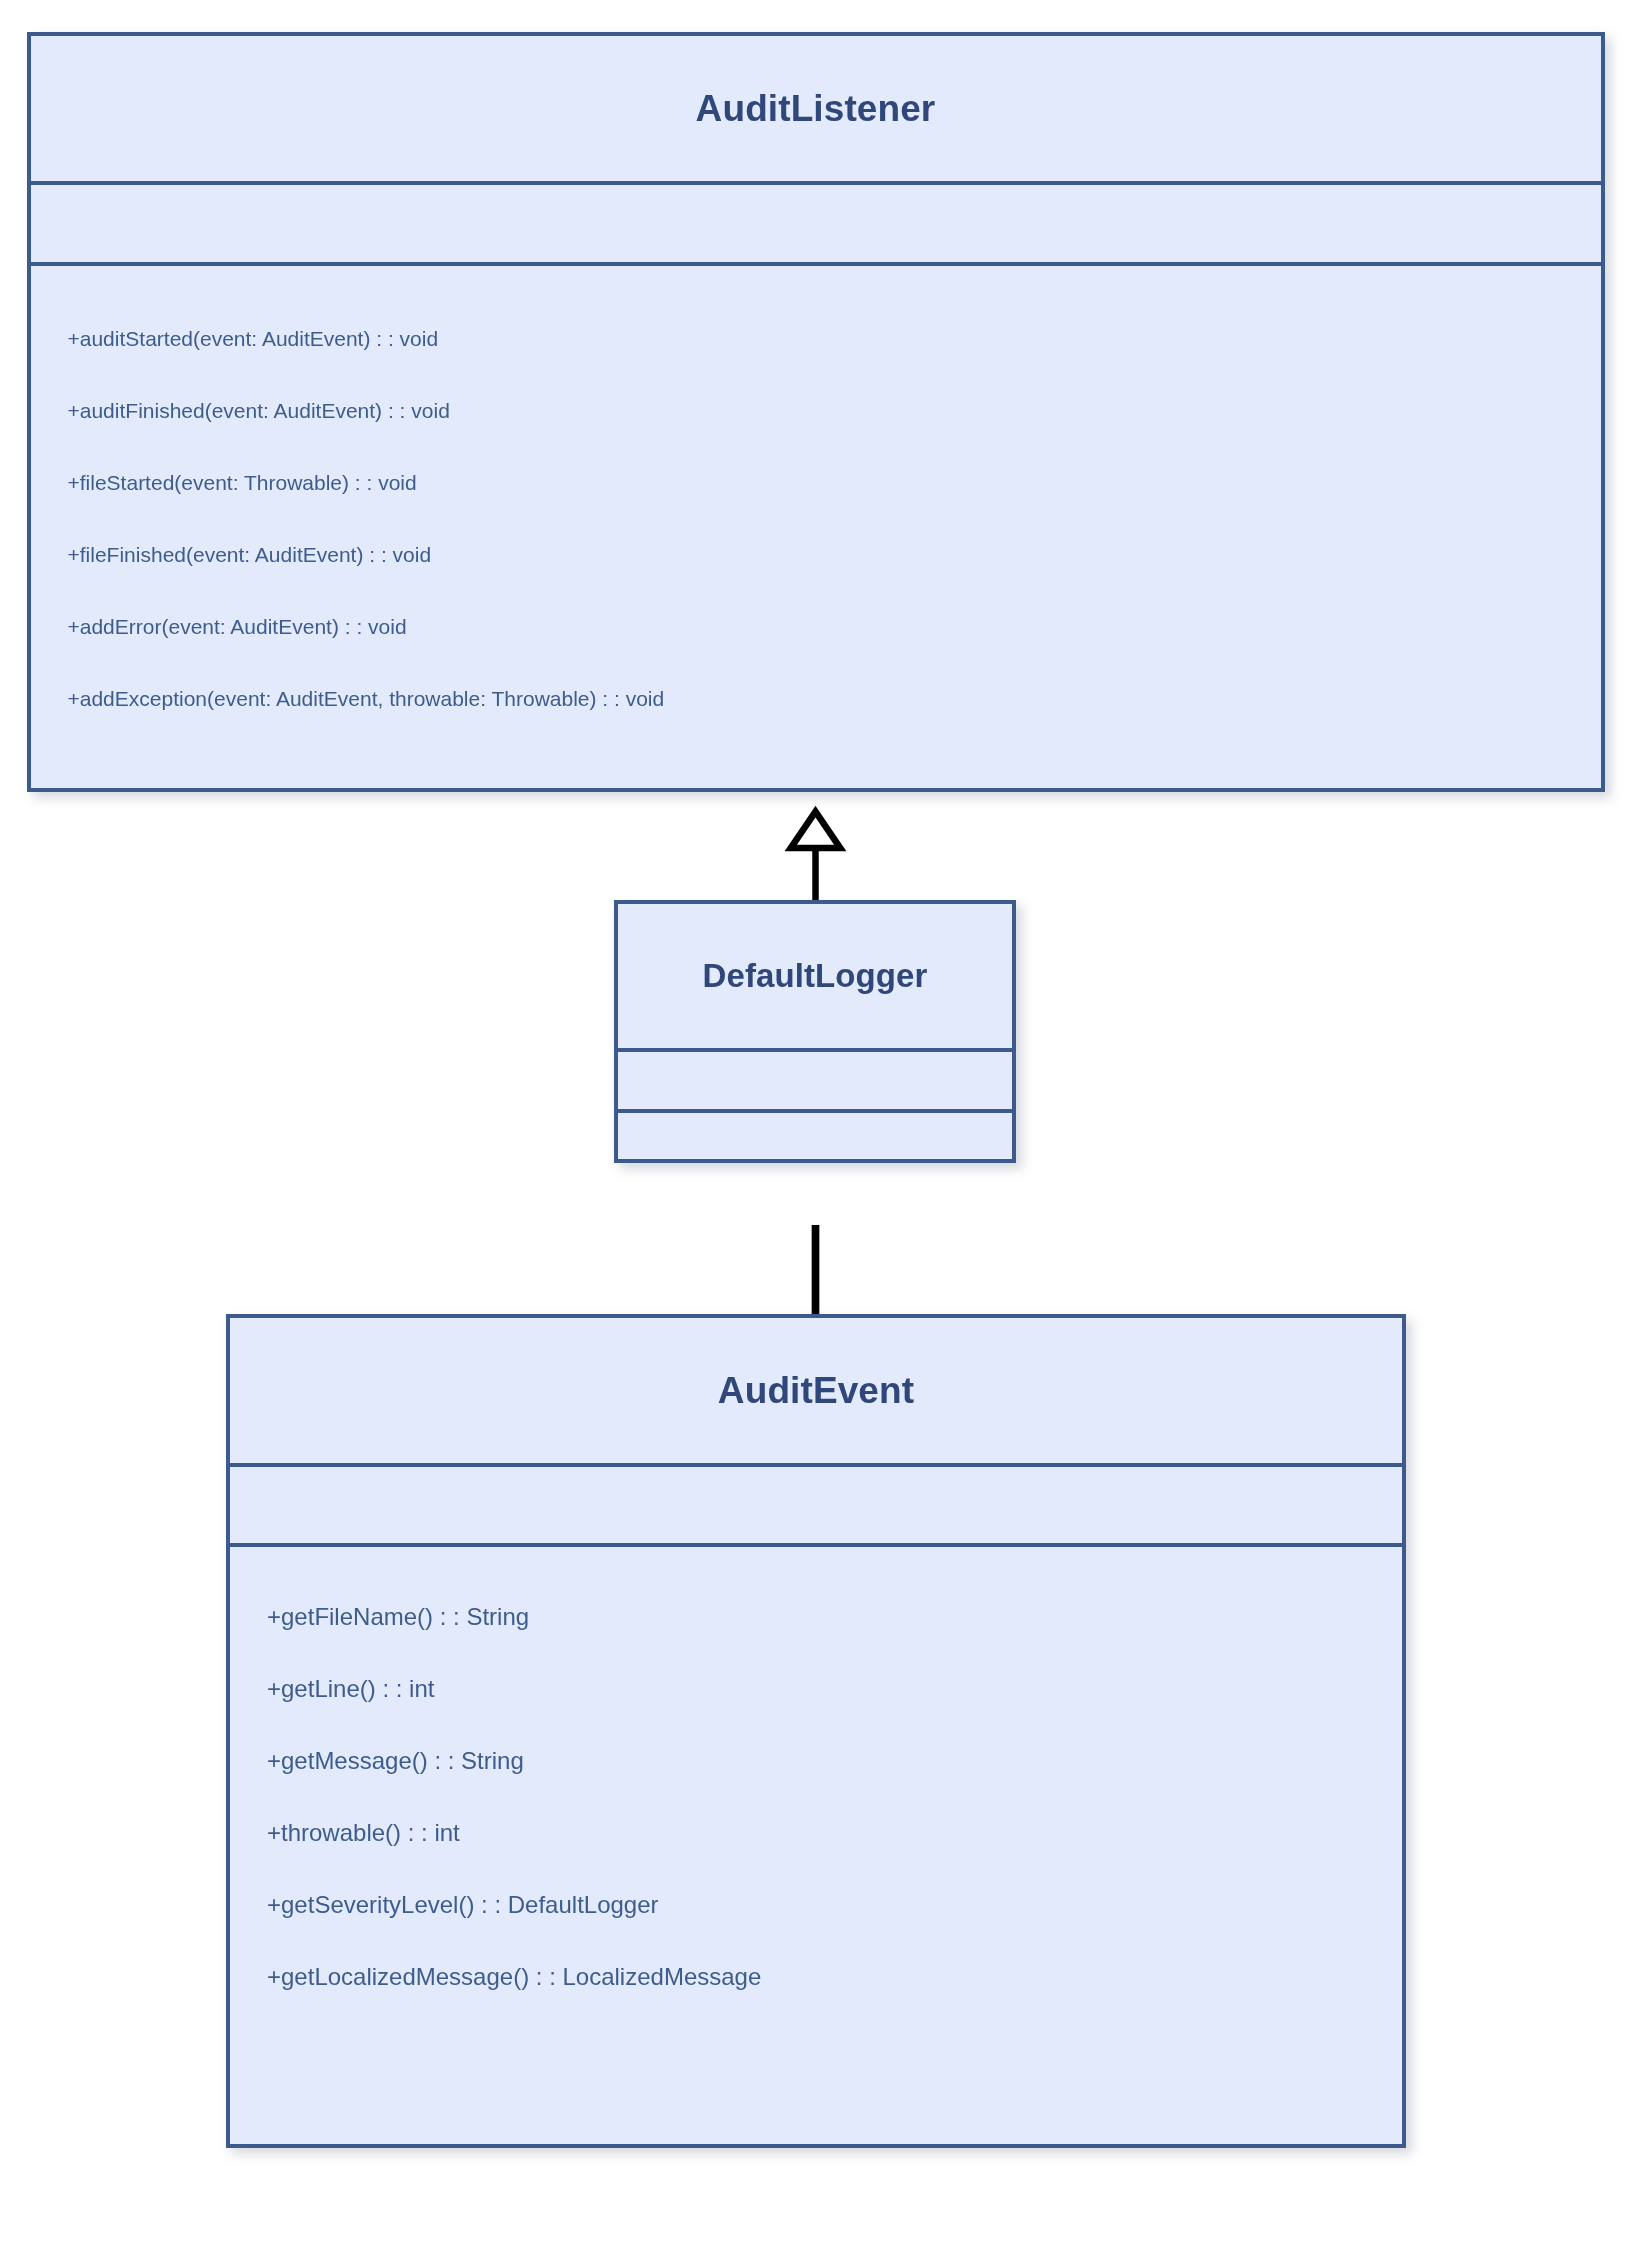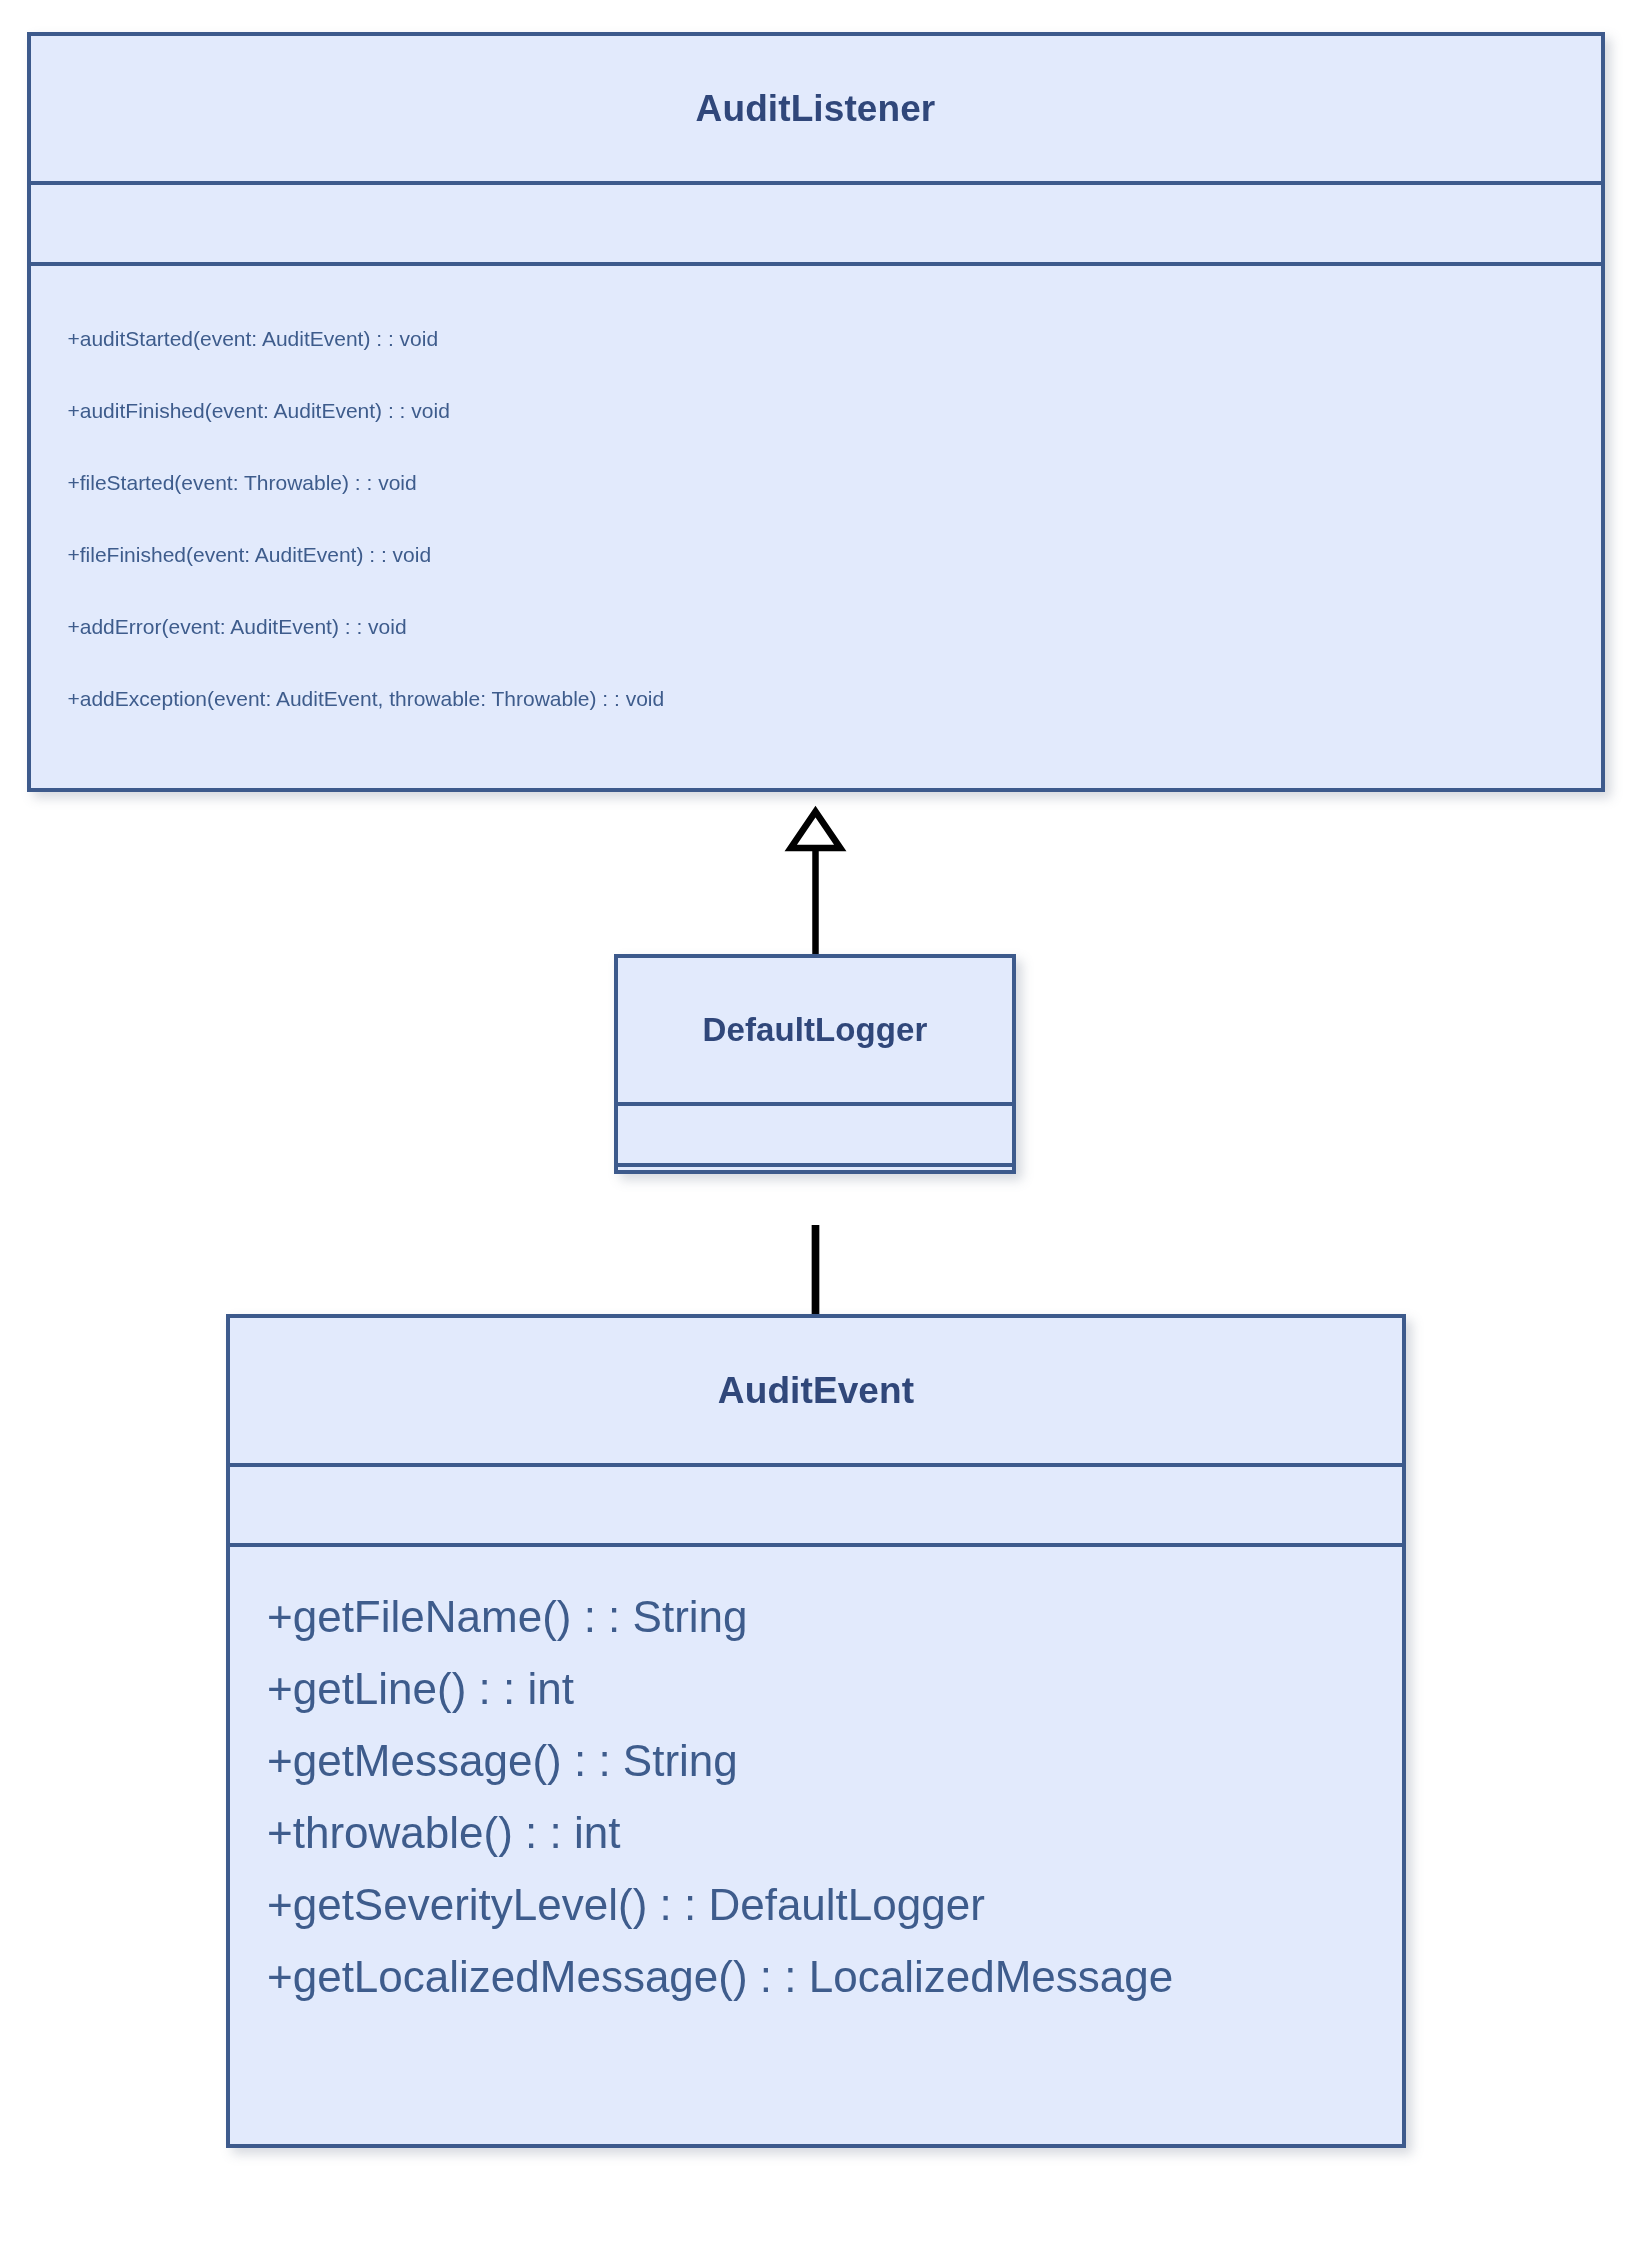--- a/index.html
+++ b/index.html
@@ -69,23 +69,23 @@
     padding-left: 37px;
   }
   #audit-listener-class .uml-method-line {
     font-size: 21px;
     line-height: 72px;
   }
 
   
   #default-logger-class {
     left: 614px;
-    top: 954px;
+    top: 900px;
     width: 402px;
-    height: 220px;
+    height: 263px;
   }
   #default-logger-class .uml-title {
     height: 148px;
     font-size: 33px;
   }
   #default-logger-class .uml-attrs {
     height: 61px;
   }
   #default-logger-class .uml-methods {
     height: 58px;
@@ -103,21 +103,21 @@
     font-size: 37px;
   }
   #audit-event-class .uml-attrs {
     height: 80px;
   }
   #audit-event-class .uml-methods {
     padding-top: 34px;
     padding-left: 37px;
   }
   #audit-event-class .uml-method-line {
-    font-size: 44px;
+    font-size: 24px;
     line-height: 72px;
   }
 
   
   .connector {
     position: absolute;
   }
   #generalization-connector {
     left: 783px;
     top: 801px;

